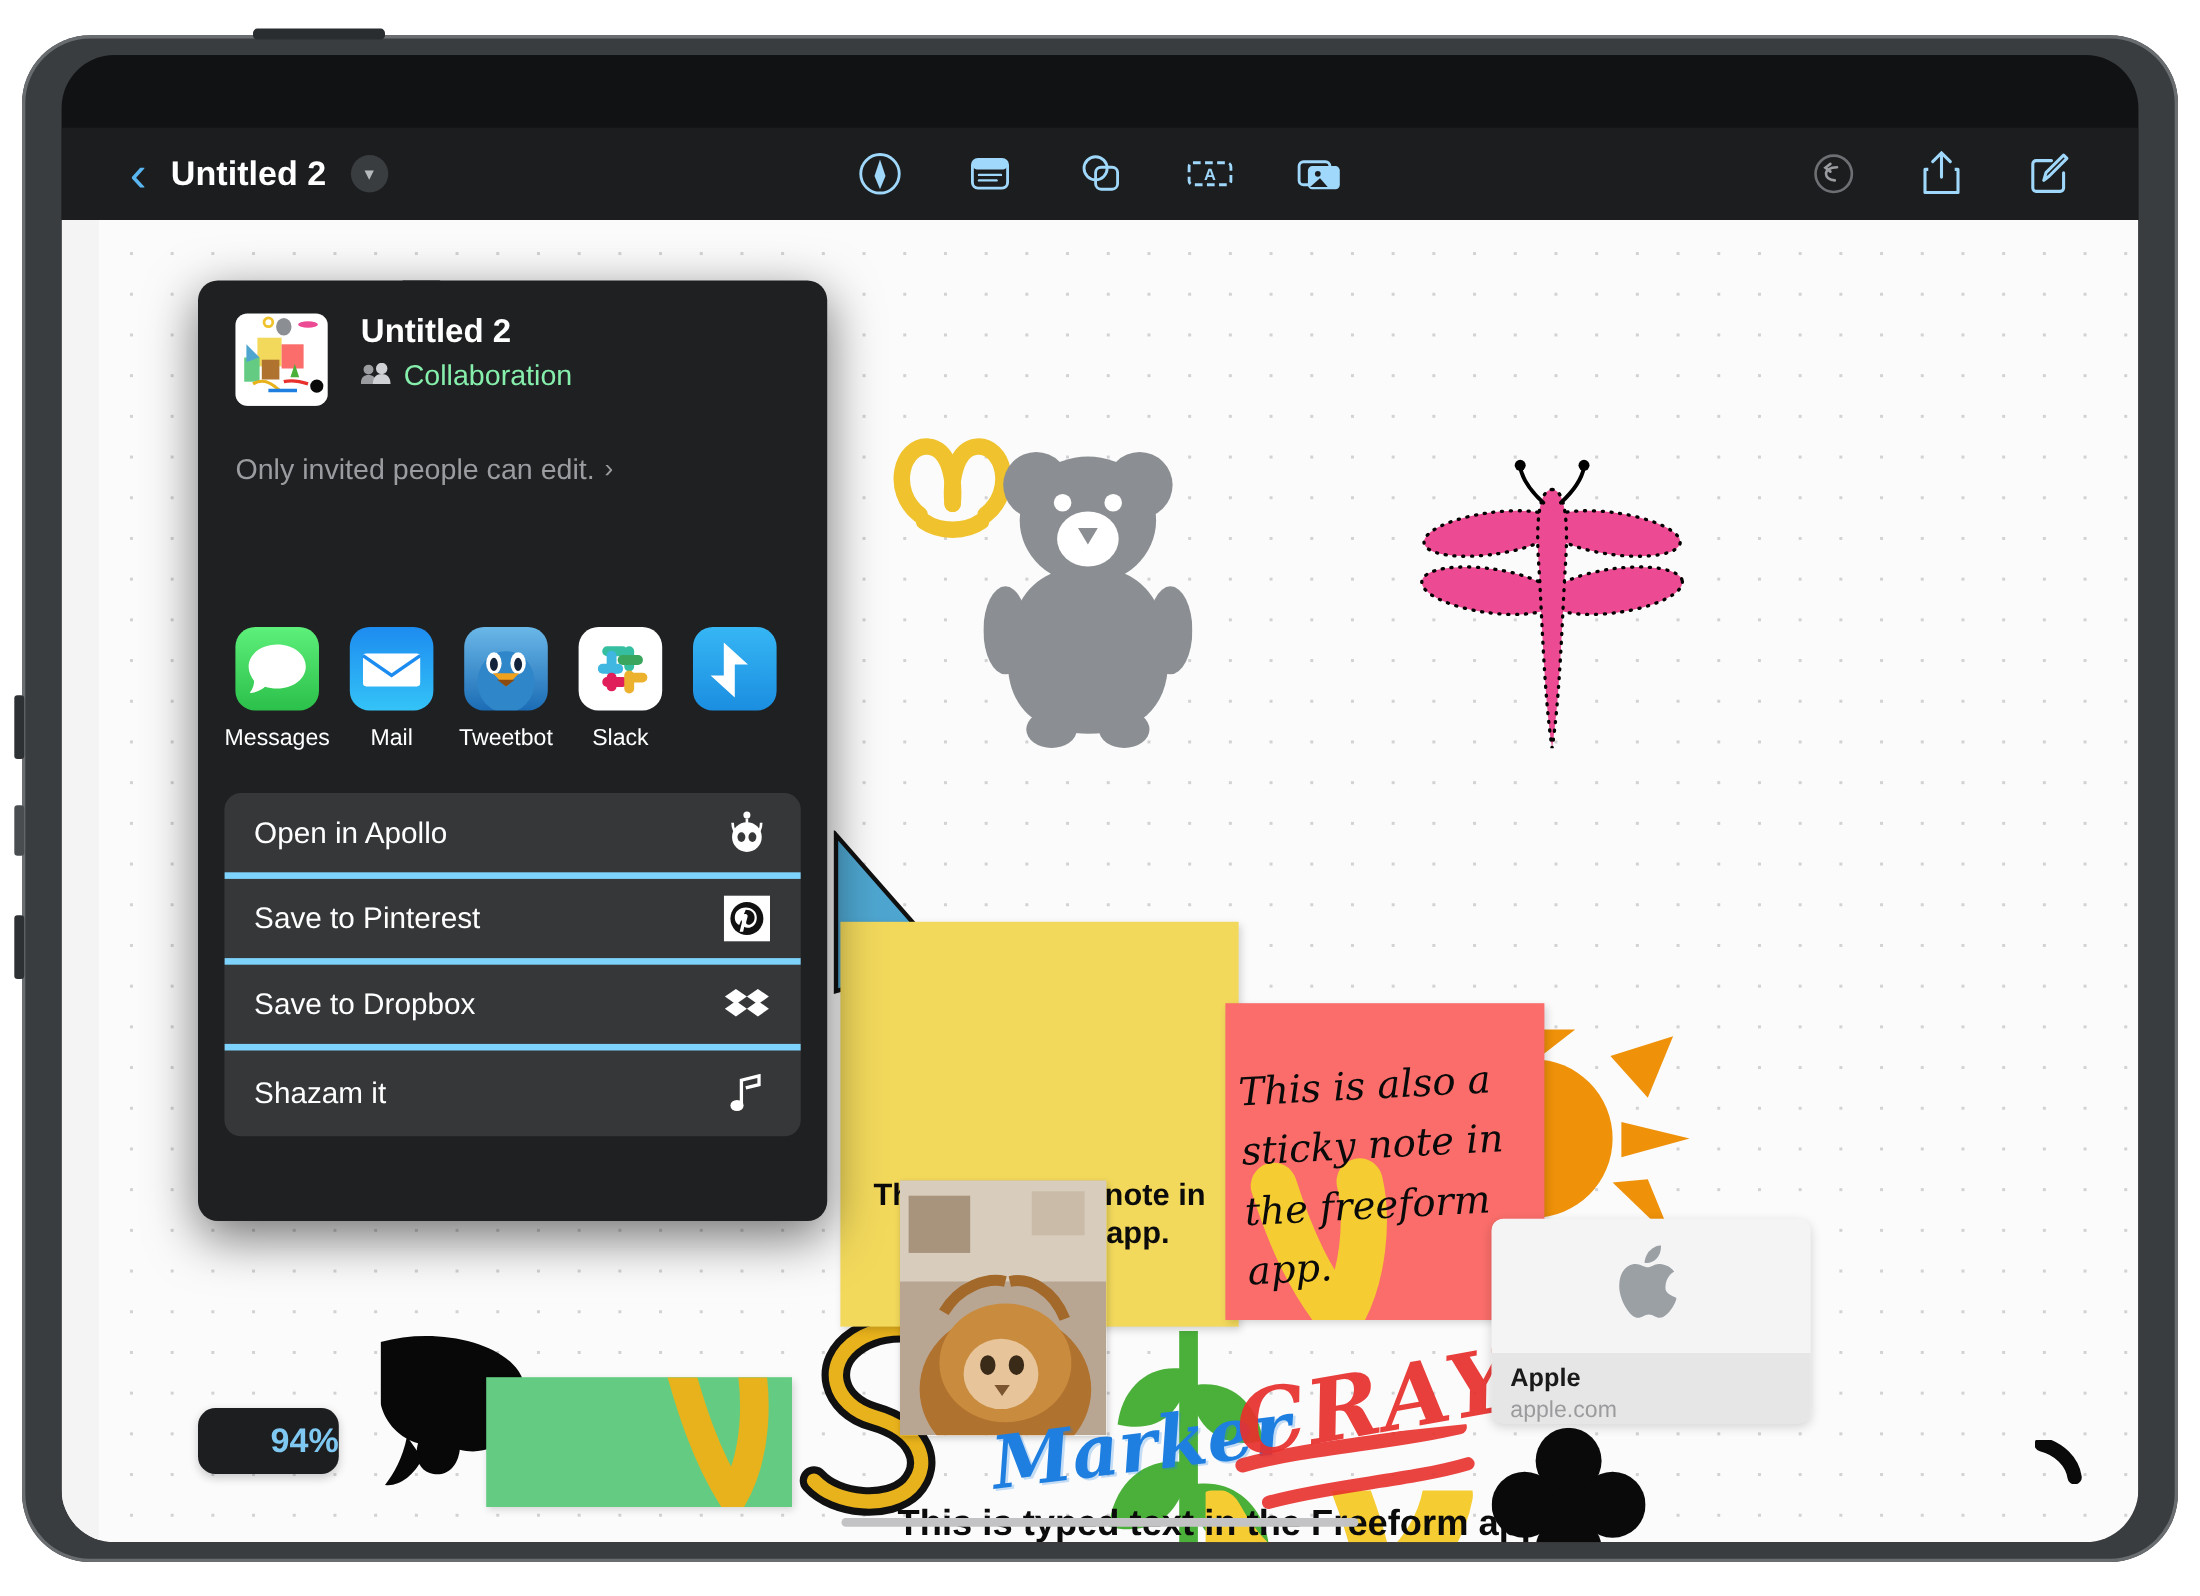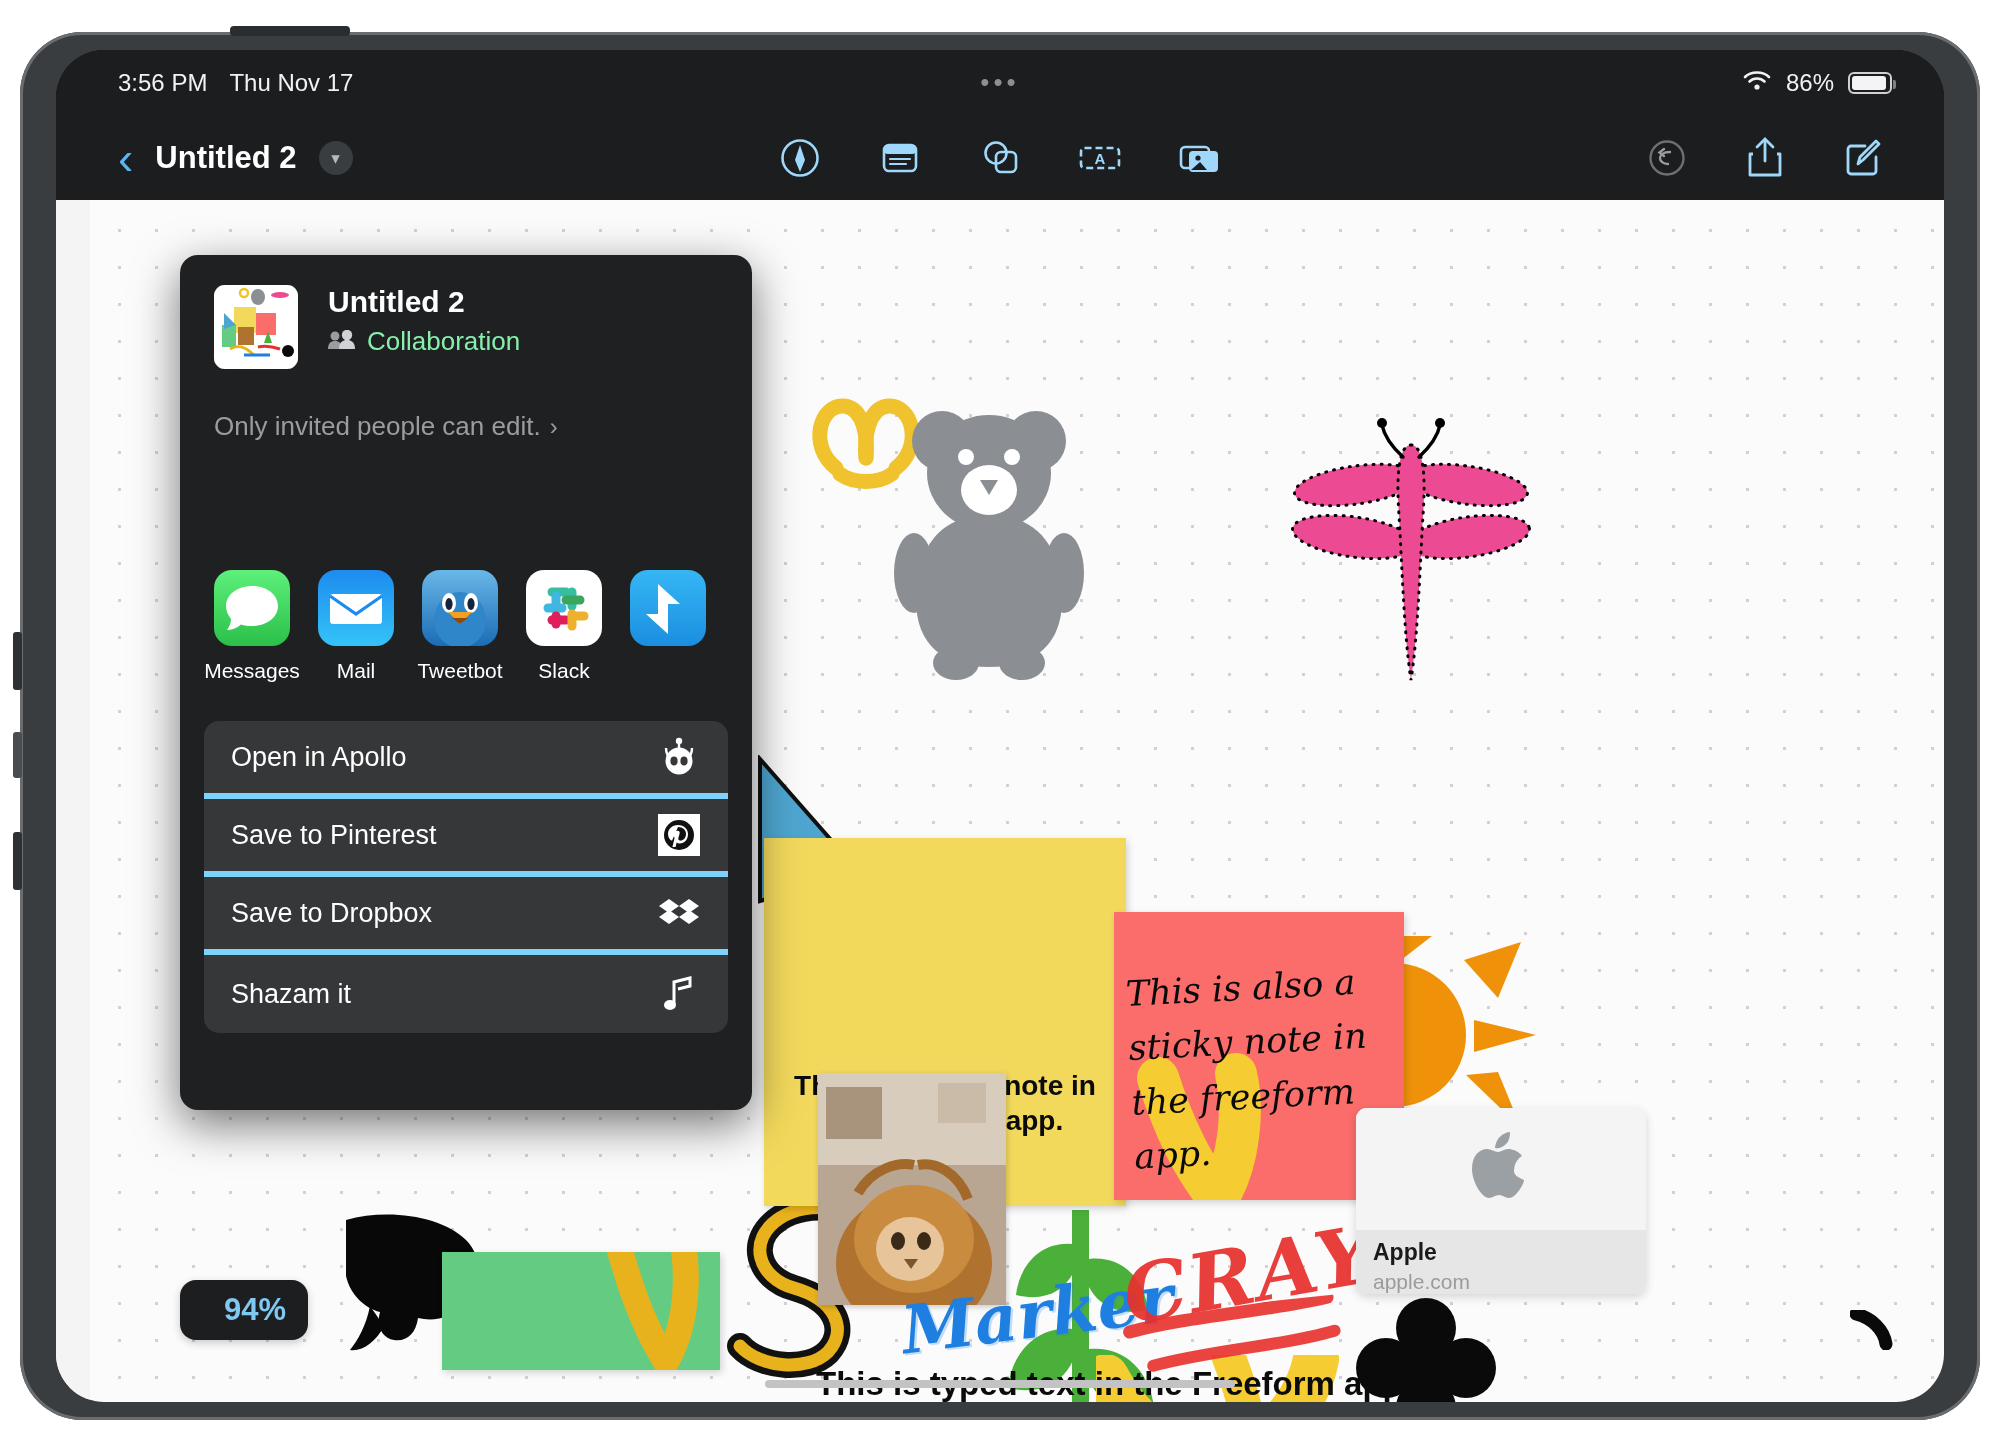--- a/index.html
+++ b/index.html
@@ -113,21 +113,21 @@
   #apple-card-img { height:122px; display:flex; align-items:center; justify-content:center; background:#f4f4f5; }
   #apple-card-meta { background:#e6e6e7; padding:9px 17px 12px; }
   #apple-card-title { font-size:23px; font-weight:bold; color:#1a1a1a; }
   #apple-card-url { font-size:21px; color:#9b9b9e; margin-top:4px; }
 
   
   #zoom-badge {
     position:absolute; left:124px; bottom:62px;
     width:128px; height:60px; border-radius:16px;
     background:#1d1e20;
-    display:flex; align-items:center; justify-content:flex-start;
+    display:flex; align-items:center; justify-content:flex-end;
     color:#7ec8f2; font-size:31px; font-weight:bold;
     box-shadow:0 3px 9px rgba(0,0,0,.2);
     padding-left:44px;
   }
   
   #home-indicator {
     position:absolute; left:50%; transform:translateX(-50%); bottom:14px;
     width:470px; height:8px; border-radius:4px; background:#c3c3c5;
   }
 
@@ -379,42 +379,20 @@
 
       <div class="sticker" style="right:48px; bottom:48px;">
         <svg width="46" height="40" viewBox="0 0 46 40">
           <path d="M6 4 C22 8 34 20 36 34" fill="none" stroke="#0a0a0a" stroke-width="13" stroke-linecap="round"></path>
         </svg>
       </div>
 
       <div id="home-indicator"></div>
     </div>
 
-    <div id="status-bar">
-      <div id="status-left">
-        <span>3:56 PM</span>
-        <span>Thu Nov 17</span>
-      </div>
-      <div id="status-center">•••</div>
-      <div id="status-right">
-        <span>
-          <svg width="30" height="22" viewBox="0 0 30 22">
-            <g fill="none" stroke="#f2f2f4" stroke-width="2.6" stroke-linecap="round">
-              <path d="M3 8 C9 2 21 2 27 8"></path>
-              <path d="M7.5 12.5 C11.5 8.5 18.5 8.5 22.5 12.5"></path>
-            </g>
-            <circle cx="15" cy="18" r="2.6" fill="#f2f2f4"></circle>
-          </svg>
-        </span>
-        <span>86%</span>
-        <span class="batt-shell">
-            <span class="batt-fill"></span>
-          </span>
-      </div>
-    </div>
 
     <div id="nav-bar">
       <div id="nav-left">
         <span id="back-chevron">‹</span>
         <span id="doc-title">Untitled 2</span>
         <span id="title-chevron">▾</span>
       </div>
 
       <div id="nav-center">
         <span class="tb-icon">

